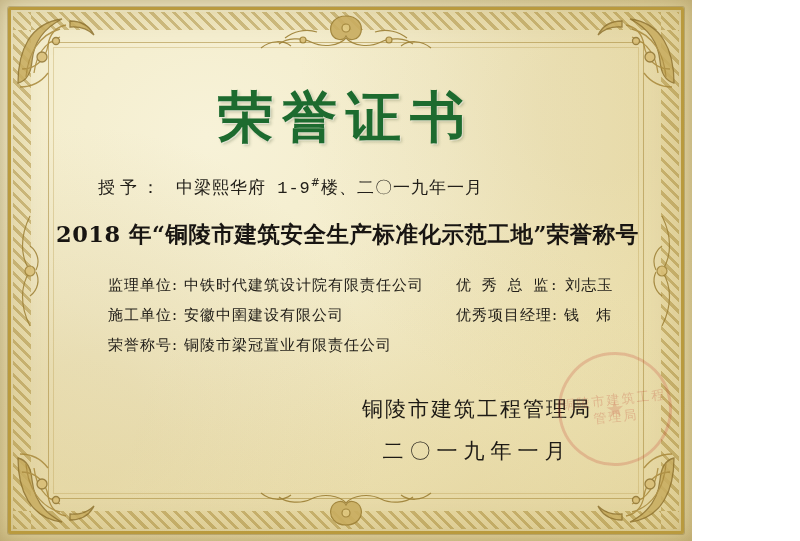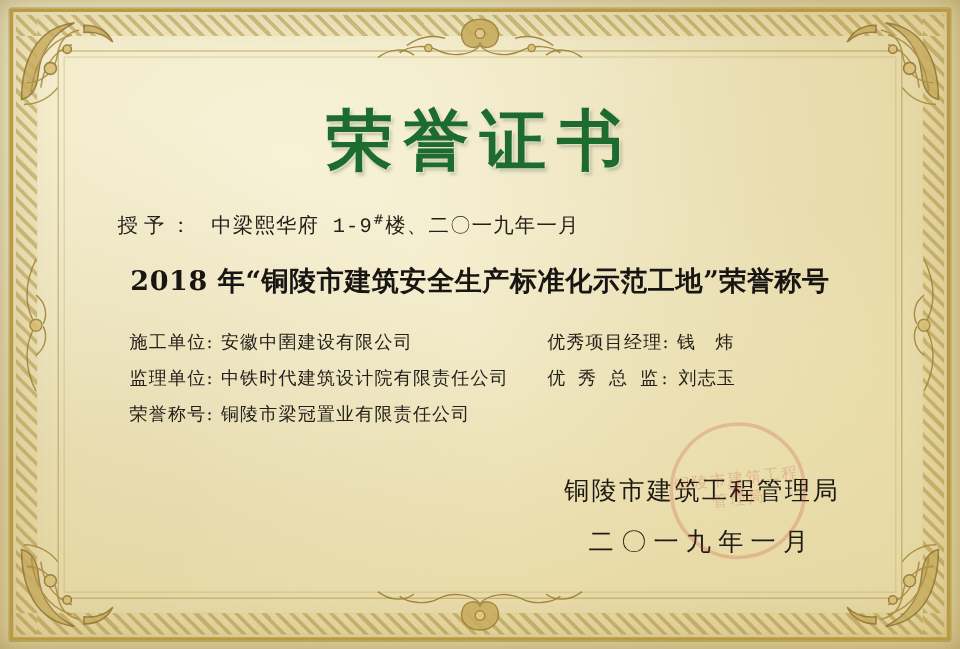--- a/index.html
+++ b/index.html
@@ -2,21 +2,21 @@
 <html><head>
 <meta charset="utf-8">
 <style>
   html, body {
     margin: 0;
     padding: 0;
     background: #ffffff;
   }
   #certificate {
     position: relative;
-    width: 800px;
+    width: 692px;
     height: 541px;
     overflow: hidden;
     font-family: "DejaVu Sans", sans-serif;
     background:
       radial-gradient(ellipse at 30% 25%, #f7f2d8 0%, #f3ecca 35%, #eee3b4 65%, #e3d49c 100%);
   }
   
   .edge-shade {
     position: absolute;
     inset: 0;
@@ -344,33 +344,33 @@
     <div class="award-line">
       <span class="label">授予</span><span>：</span><span class="value">中梁熙华府 1-9</span><sup>#</sup><span>楼、二〇一九年一月</span>
     </div>
 
     <div class="honor-title">2018 年“铜陵市建筑安全生产标准化示范工地”荣誉称号</div>
 
     <div class="units">
 
       <div class="unit-row">
         <div class="left">
+          <span class="k">监理单位:</span><span class="v">中铁时代建筑设计院有限责任公司</span>
+        </div>
+        <div class="right">
+          <span class="k spaced">优 秀 总 监:</span><span class="v">刘志玉</span>
+        </div>
+      </div>
+
+      <div class="unit-row">
+        <div class="left">
           <span class="k">施工单位:</span><span class="v">安徽中圉建设有限公司</span>
         </div>
         <div class="right">
           <span class="k">优秀项目经理:</span><span class="v">钱　炜</span>
-        </div>
-      </div>
-
-      <div class="unit-row">
-        <div class="left">
-          <span class="k">监理单位:</span><span class="v">中铁时代建筑设计院有限责任公司</span>
-        </div>
-        <div class="right">
-          <span class="k spaced">优 秀 总 监:</span><span class="v">刘志玉</span>
         </div>
       </div>
 
       <div class="unit-row">
         <div class="left">
           <span class="k">荣誉称号:</span><span class="v">铜陵市梁冠置业有限责任公司</span>
         </div>
         <div class="right">
           <span class="k"></span><span class="v"></span>
         </div>

